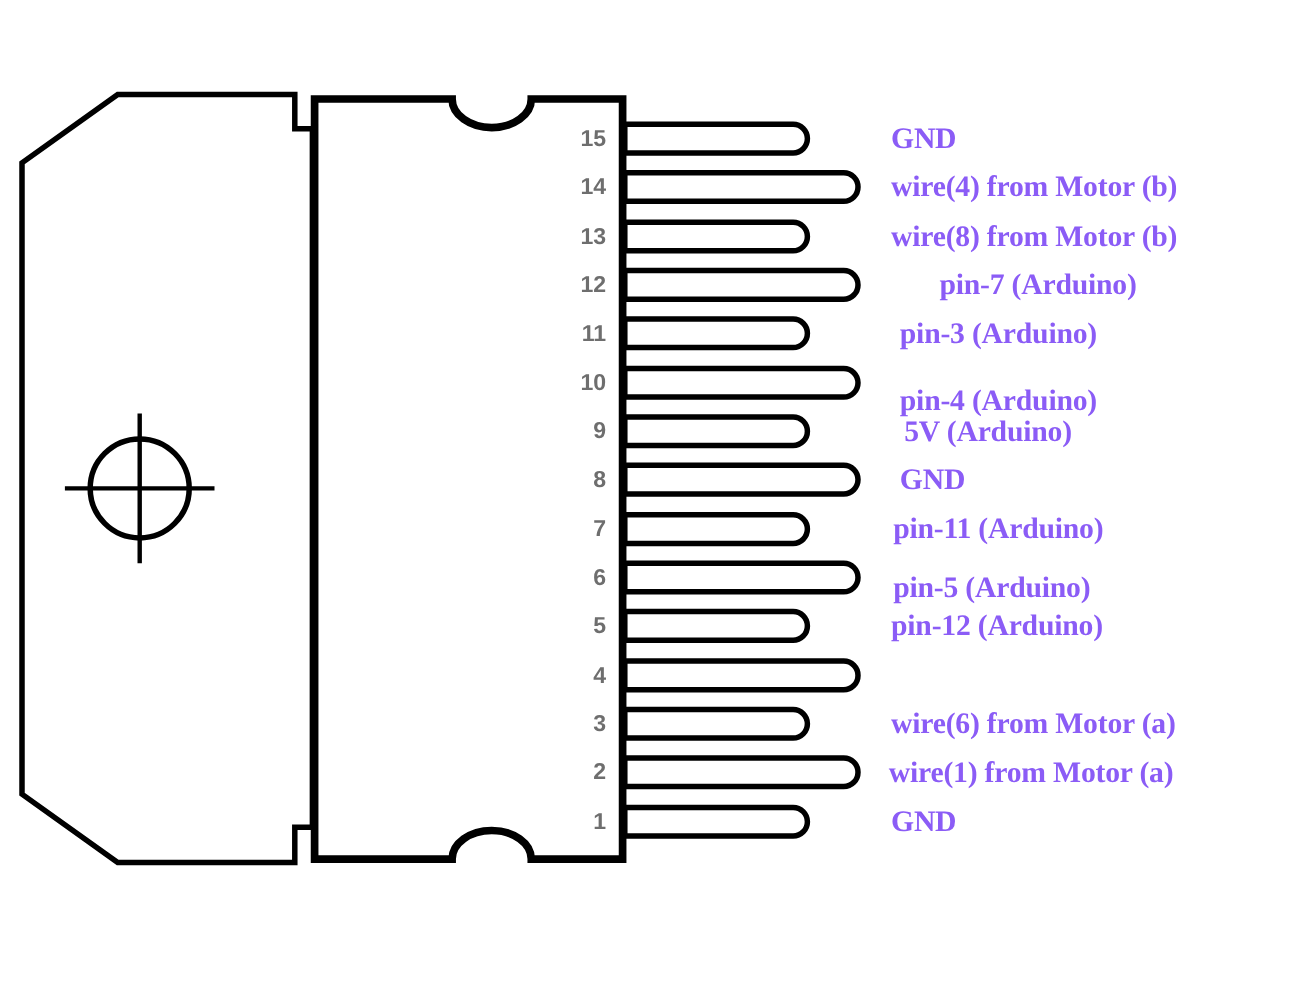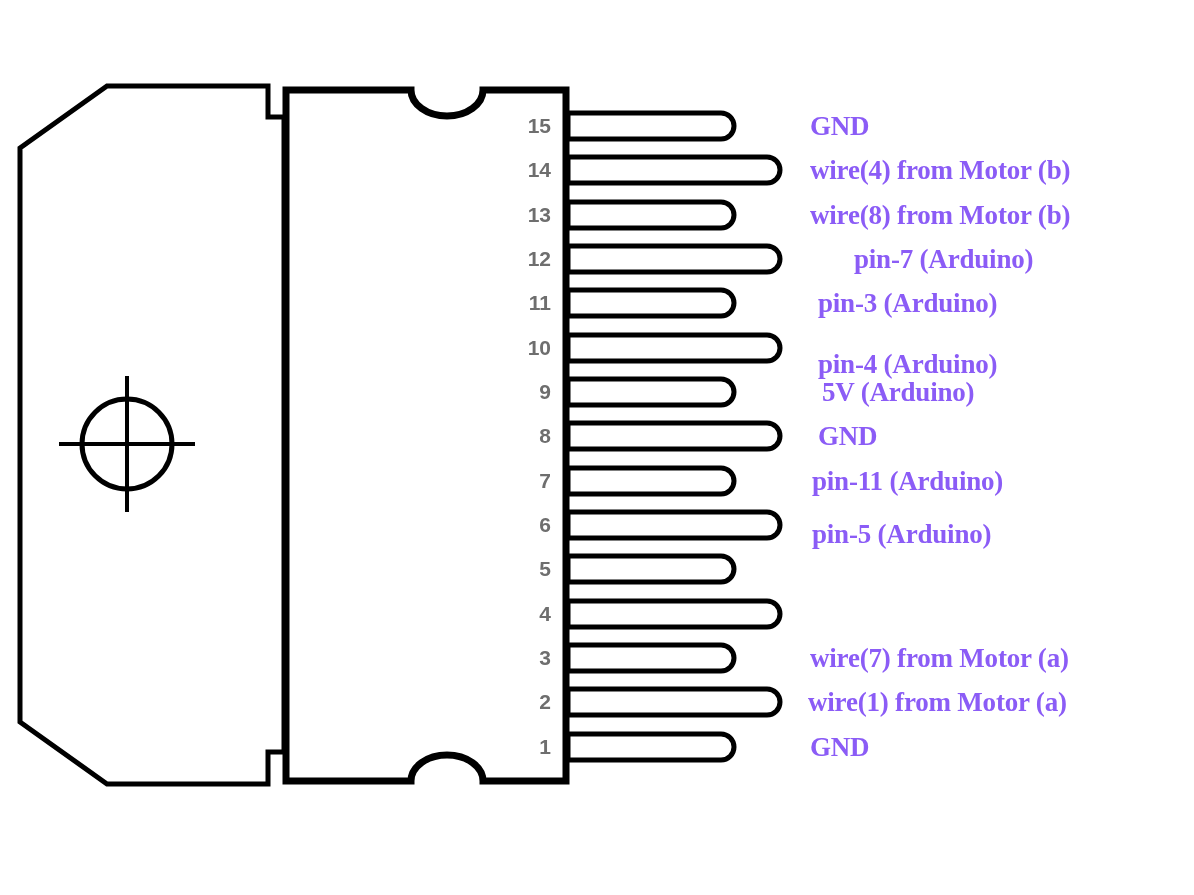--- a/index.html
+++ b/index.html
@@ -138,18 +138,19 @@
       <div class="pin-label" style="left: 810px; top: 126px;">GND</div>
       <div class="pin-label" style="left: 810px; top: 170px;">wire(4) from Motor (b)</div>
       <div class="pin-label" style="left: 810px; top: 215px;">wire(8) from Motor (b)</div>
       <div class="pin-label" style="left: 818px; top: 259px; margin-left: 36px;">pin-7 (Arduino)</div>
       <div class="pin-label" style="left: 818px; top: 303px;">pin-3 (Arduino)</div>
       <div class="pin-label" style="left: 818px; top: 364px;">pin-4 (Arduino)</div>
       <div class="pin-label" style="left: 822px; top: 392px; text-align: center;">5V (Arduino)</div>
       <div class="pin-label" style="left: 818px; top: 436px;">GND</div>
       <div class="pin-label" style="left: 812px; top: 481px;">pin-11 (Arduino)</div>
       <div class="pin-label" style="left: 812px; top: 534px;">pin-5 (Arduino)</div>
-      <div class="pin-label" style="left: 810px; top: 658px;">wire(7) from Motor (a)</div>
+      <div class="pin-label" style="left: 810px; top: 569px;">pin-12 (Arduino)</div>
+      <div class="pin-label" style="left: 810px; top: 658px;">wire(6) from Motor (a)</div>
       <div class="pin-label" style="left: 808px; top: 702px;">wire(1) from Motor (a)</div>
       <div class="pin-label" style="left: 810px; top: 747px;">GND</div>
     </div>
 
 </div>
 
 </body></html>

